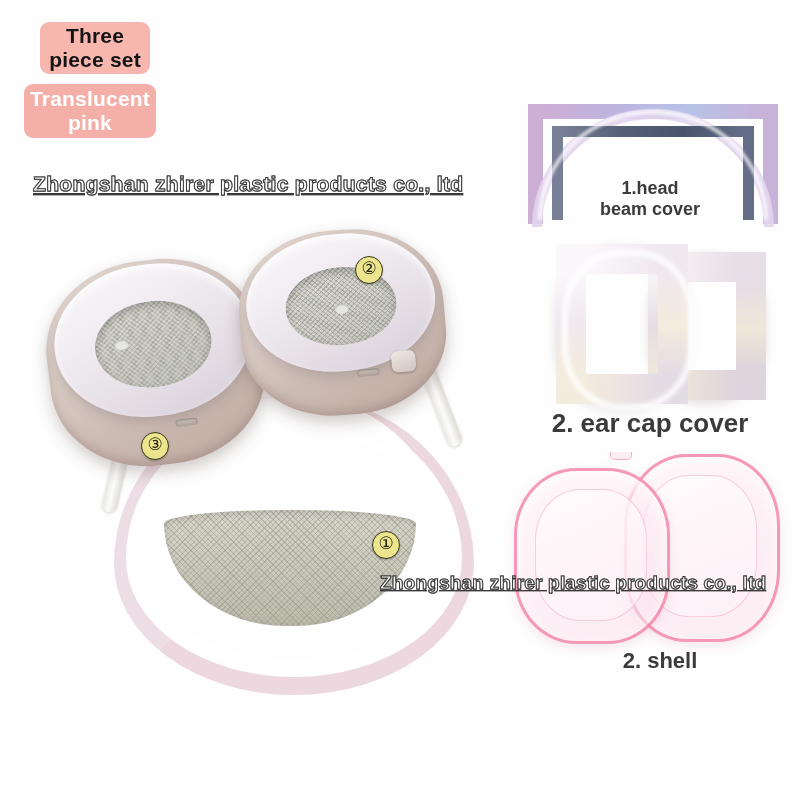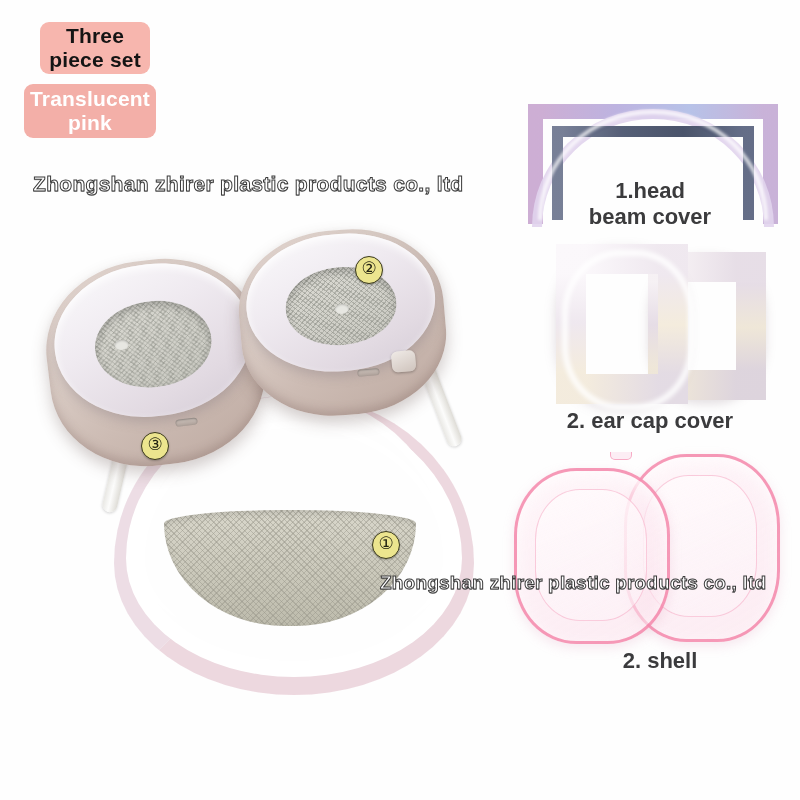--- a/index.html
+++ b/index.html
@@ -32,20 +32,21 @@
   }
 
   
   .wm{
     position:absolute;
     font-weight:bold;
     color:#ffffff;
     white-space:nowrap;
     -webkit-text-stroke:1px #3a3a3a;
     text-shadow:0 1px 0 rgba(0,0,0,.30);
+    text-decoration:underline;
   }
   #wm-top{left:33px;top:172px;font-size:21px;letter-spacing:.3px;}
   #wm-bottom{left:380px;top:572px;font-size:19px;letter-spacing:.2px;}
 
   
   .callout{
     position:absolute;width:26px;height:26px;border-radius:50%;
     background:#ece58e;border:1.6px solid #3b3a1e;
     color:#232312;font-size:17px;line-height:23px;text-align:center;
     font-family:"DejaVu Sans",sans-serif;
@@ -53,22 +54,22 @@
   }
   #callout-1{left:372px;top:531px;}
   #callout-2{left:355px;top:256px;}
   #callout-3{left:141px;top:432px;}
 
   
   .item-label{
     position:absolute;text-align:center;font-weight:bold;
     color:#3b3b3d;white-space:pre-line;line-height:1.16;
   }
-  #label-1{left:545px;top:178px;width:210px;font-size:22px;}
-  #label-2{left:530px;top:408px;width:240px;font-size:22px;}
+  #label-1{left:545px;top:178px;width:210px;font-size:18px;}
+  #label-2{left:530px;top:408px;width:240px;font-size:26px;}
   #label-3{left:575px;top:648px;width:170px;font-size:22px;}
 
   
   #headphones{position:absolute;left:18px;top:225px;width:500px;height:470px;}
 
   
   .band-cover{
     position:absolute;left:96px;top:170px;width:360px;height:300px;
     border:21px solid rgba(236,214,222,.95);
     border-top-color:rgba(243,231,237,.98);

